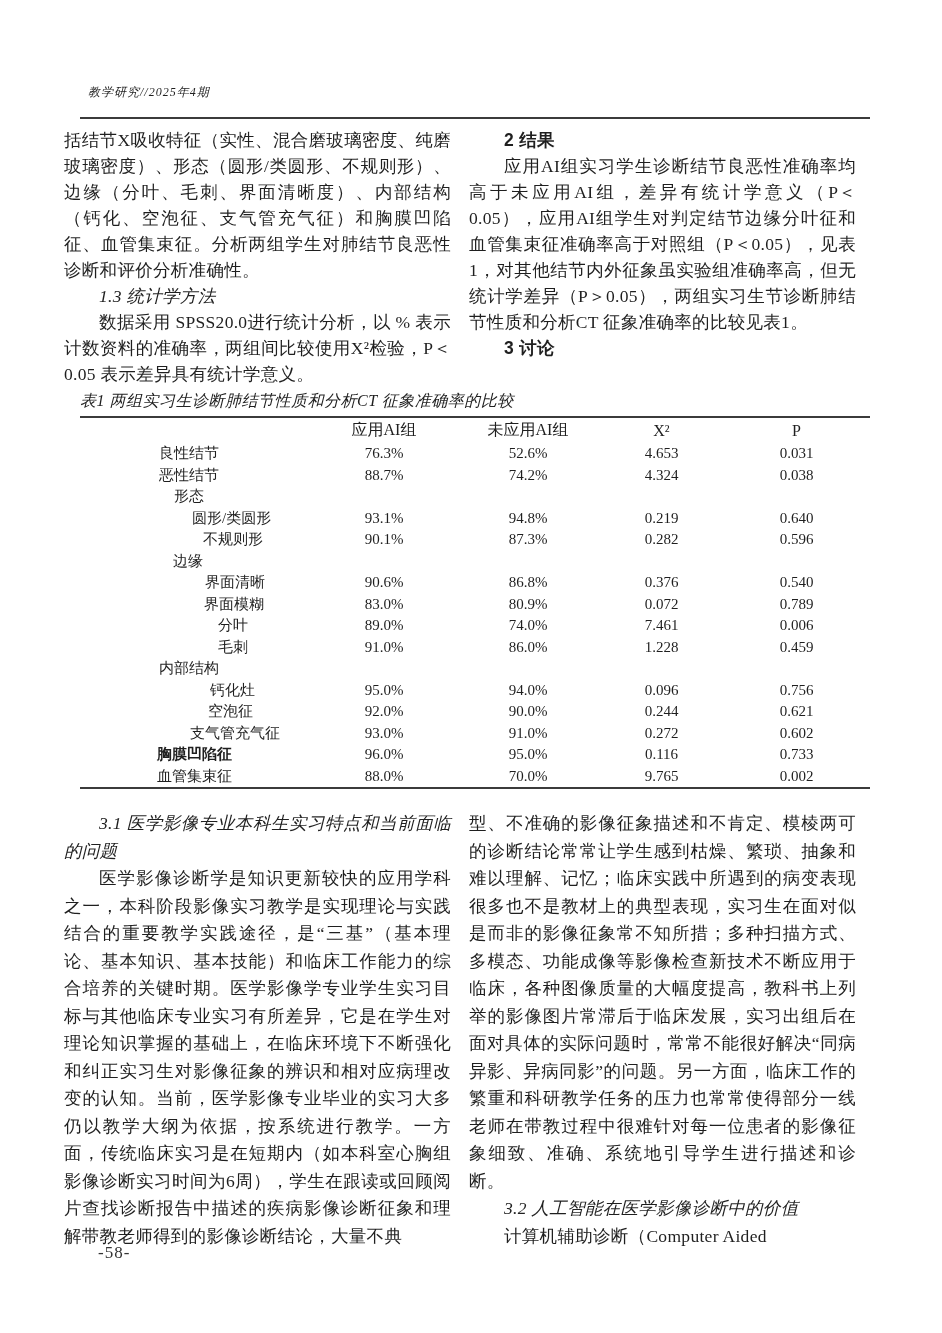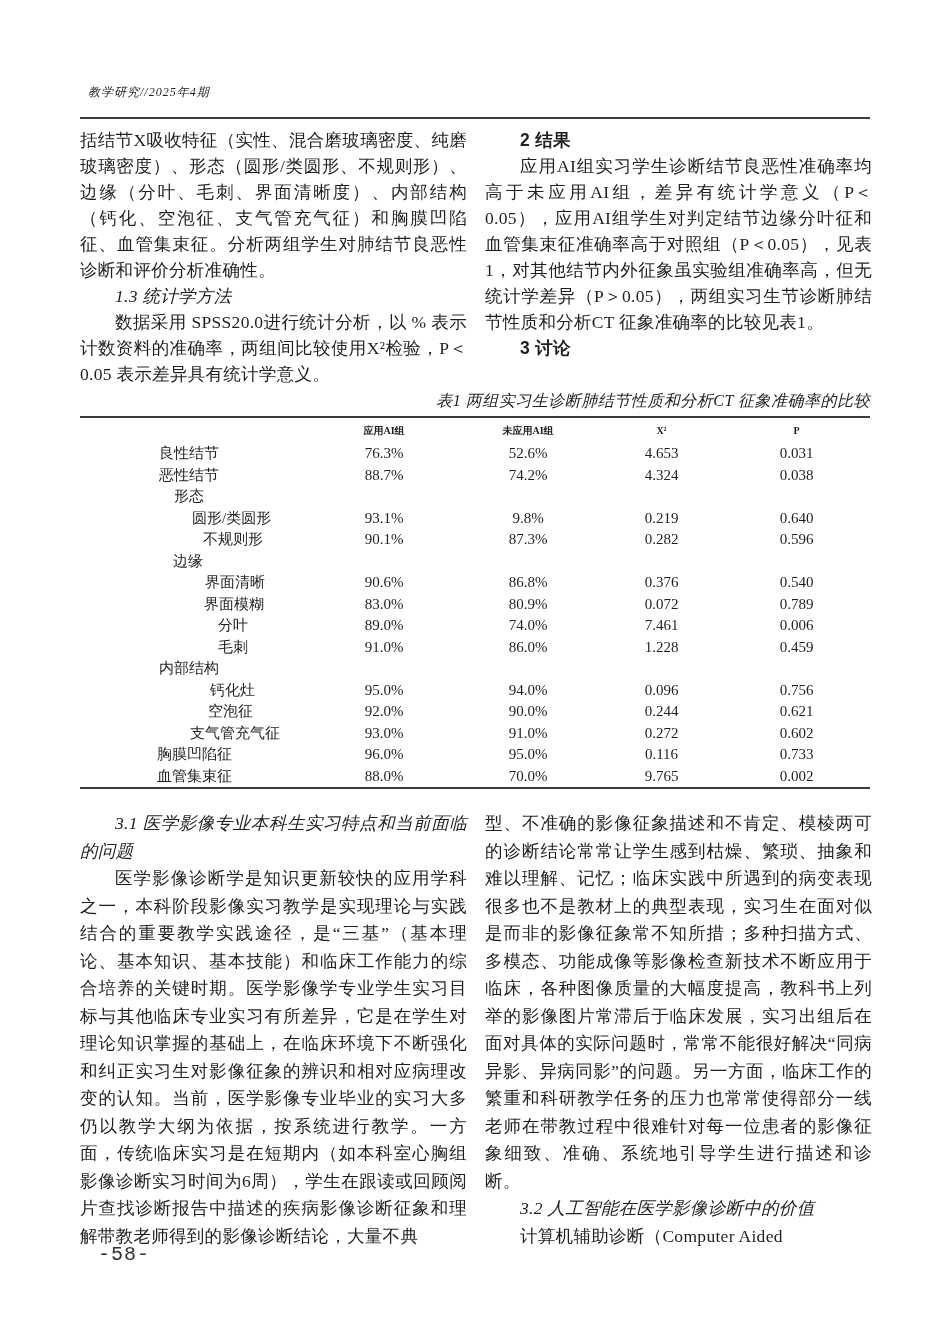--- a/index.html
+++ b/index.html
@@ -19,21 +19,21 @@
   }
   .journal-header{
     position:absolute;left:88px;top:84px;
     font-size:12px;font-style:italic;letter-spacing:1px;
   }
   .header-rule{
     position:absolute;left:80px;top:117px;width:790px;height:2px;
     background:var(--rule);
   }
   .cols{
-    position:absolute;left:80px;width:792px;
+    position:absolute;left:64px;width:792px;
     display:flex;gap:18px;
   }
   .cols-top{top:127px;}
   .cols-bottom{top:810px;}
   .col{flex:1 1 0;min-width:0;}
   .col p{
     margin:0;
     font-size:17.5px;line-height:26px;
     text-align:justify;letter-spacing:0.3px;
   }
@@ -51,42 +51,42 @@
     text-indent:2em;text-align:justify;
   }
   .cols-top .kaiti-heading{line-height:26px;}
   .wide-latin{letter-spacing:2.5px;}
   .table-zone{
     position:absolute;left:80px;top:391px;width:790px;
   }
   .table-caption{
     margin:0 0 4px 0;
     font-size:16px;font-style:italic;
-    text-align:right;letter-spacing:0.5px;
+    text-align:left;letter-spacing:0.5px;
   }
   table.results{
     width:100%;
     border-collapse:collapse;
     border-top:2.5px solid var(--rule);
     border-bottom:2.5px solid var(--rule);
     font-size:15px;
   }
   table.results th{
-    font-weight:bold;font-size:10px;
+    font-weight:normal;font-size:16px;
     height:25px;text-align:center;vertical-align:middle;padding:0;
   }
   table.results td{
     height:21.5px;padding:0;vertical-align:middle;
   }
   td.lbl{text-align:left;white-space:nowrap;}
   td.val{text-align:center;}
   .page-number{
     position:absolute;left:98px;top:1243px;
-    font-size:20px;letter-spacing:1px;
-    font-family:Liberation Mono, monospace;
+    font-size:17px;letter-spacing:1px;
+    font-family:Liberation Serif, serif;
     color:#333;
   }
 </style>
 </head>
 <body>
 
 <div class="page">
 
   <div class="journal-header">教学研究//2025年4期</div>
 
@@ -142,21 +142,21 @@
           <tr>
             <td class="lbl" style="padding-left: 94px;">形态</td>
             <td class="val"></td>
             <td class="val"></td>
             <td class="val"></td>
             <td class="val"></td>
           </tr>
           <tr>
             <td class="lbl" style="padding-left: 112px;">圆形/类圆形</td>
             <td class="val">93.1%</td>
-            <td class="val">9.8%</td>
+            <td class="val">94.8%</td>
             <td class="val">0.219</td>
             <td class="val">0.640</td>
           </tr>
           <tr>
             <td class="lbl" style="padding-left: 123px;">不规则形</td>
             <td class="val">90.1%</td>
             <td class="val">87.3%</td>
             <td class="val">0.282</td>
             <td class="val">0.596</td>
           </tr>
@@ -217,21 +217,21 @@
             <td class="val">0.621</td>
           </tr>
           <tr>
             <td class="lbl" style="padding-left: 110px;">支气管充气征</td>
             <td class="val">93.0%</td>
             <td class="val">91.0%</td>
             <td class="val">0.272</td>
             <td class="val">0.602</td>
           </tr>
           <tr>
-            <td class="lbl" style="padding-left: 77px;">胸膜凹陷征</td>
+            <td class="lbl" style="padding-left: 77px; font-weight: bold;">胸膜凹陷征</td>
             <td class="val">96.0%</td>
             <td class="val">95.0%</td>
             <td class="val">0.116</td>
             <td class="val">0.733</td>
           </tr>
           <tr>
             <td class="lbl" style="padding-left: 77px;">血管集束征</td>
             <td class="val">88.0%</td>
             <td class="val">70.0%</td>
             <td class="val">9.765</td>

